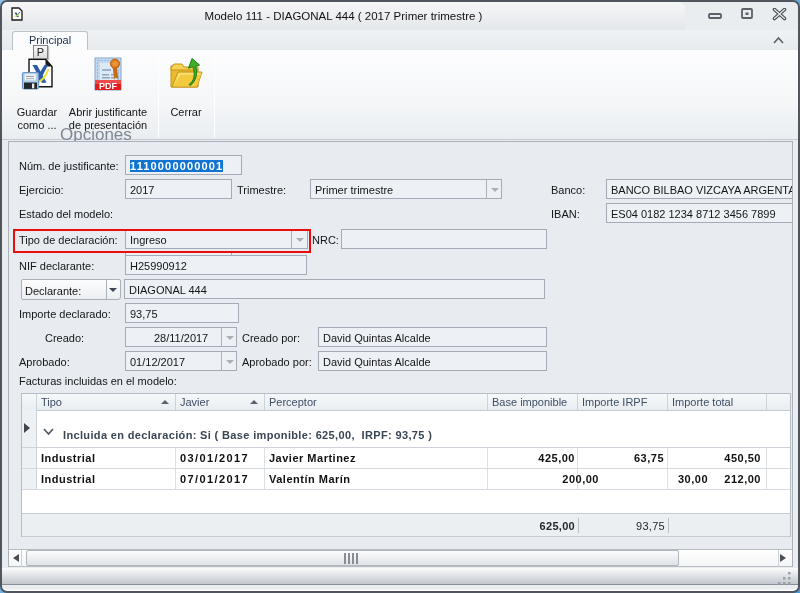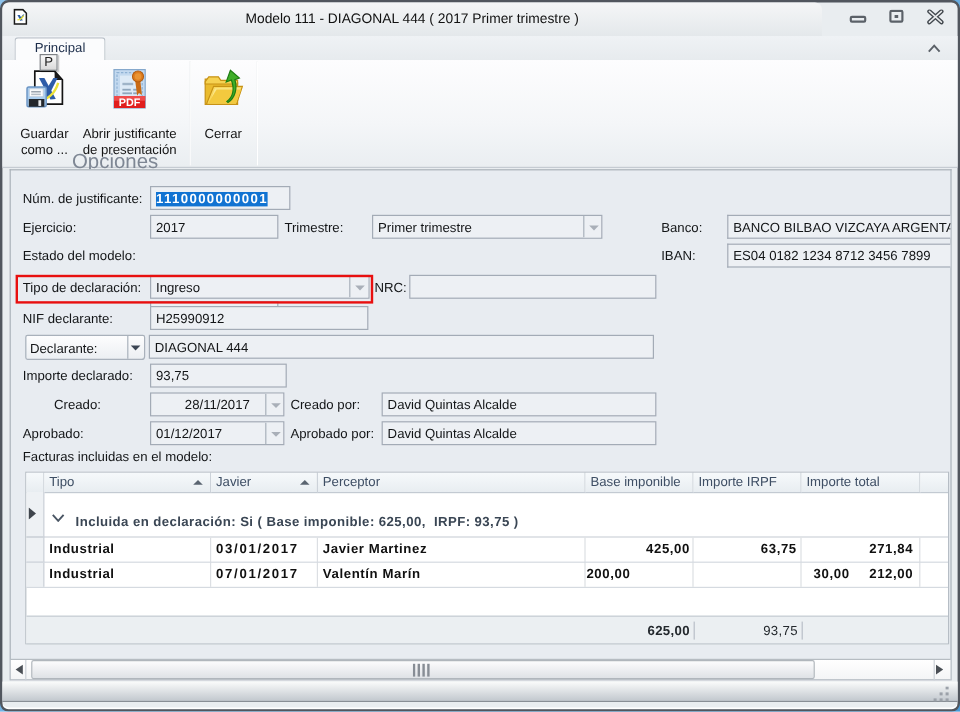--- a/index.html
+++ b/index.html
@@ -236,27 +236,27 @@
 <div class="abs" style="left:487px; top:448px; width:1px; height:41px; background:#dcdfe3;"></div>
 <div class="abs" style="left:577px; top:448px; width:1px; height:41px; background:#dcdfe3;"></div>
 <div class="abs" style="left:667px; top:448px; width:1px; height:41px; background:#dcdfe3;"></div>
 <div class="abs" style="left:766px; top:448px; width:1px; height:41px; background:#dcdfe3;"></div>
 
 <div class="cell" style="left:41px; top:448px;">Industrial</div>
 <div class="cell" style="left:180px; top:448px; letter-spacing:1.4px;">03/01/2017</div>
 <div class="cell" style="left:269px; top:448px;">Javier Martinez</div>
 <div class="cell" style="left:487px; top:448px; width:88px; text-align:right;">425,00</div>
 <div class="cell" style="left:577px; top:448px; width:87px; text-align:right;">63,75</div>
-<div class="cell" style="left:667px; top:448px; width:94px; text-align:right;">271,84</div>
+<div class="cell" style="left:667px; top:448px; width:94px; text-align:right;">450,50</div>
 <div class="abs" style="left:22px; top:468px; width:768px; height:1px; background:#d5dae0;"></div>
 
 <div class="cell" style="left:41px; top:469px;">Industrial</div>
 <div class="cell" style="left:180px; top:469px; letter-spacing:1.4px;">07/01/2017</div>
 <div class="cell" style="left:269px; top:469px;">Valentín Marín</div>
-<div class="cell" style="left:463px; top:469px; width:88px; text-align:center;">200,00</div>
+<div class="cell" style="left:511px; top:469px; width:88px; text-align:right;">200,00</div>
 <div class="cell" style="left:577px; top:469px; width:87px; text-align:right;margin-left:44px;">30,00</div>
 <div class="cell" style="left:667px; top:469px; width:94px; text-align:right;">212,00</div>
 <div class="abs" style="left:22px; top:489px; width:768px; height:1px; background:#d5dae0;"></div>
 
 <div class="abs" style="left:22px; top:513px; width:768px; height:24px; background:#ebeff2; border-top:1px solid #c6ccd3; border-bottom:1px solid #c6ccd3;"></div>
 <div class="abs" style="left:578px; top:518px; width:1px; height:15px; background:#b8bfc7;"></div>
 <div class="abs" style="left:668px; top:518px; width:1px; height:15px; background:#b8bfc7;"></div>
 <div class="cell" style="left:487px; top:516px; width:88px; text-align:right; font-weight:bold; color:#23282d; letter-spacing:0.3px;">625,00</div>
 <div class="cell" style="left:577px; top:516px; width:88px; text-align:right; font-weight:normal; color:#23282d; letter-spacing:0.3px;">93,75</div>
 <div class="hscroll"></div>

